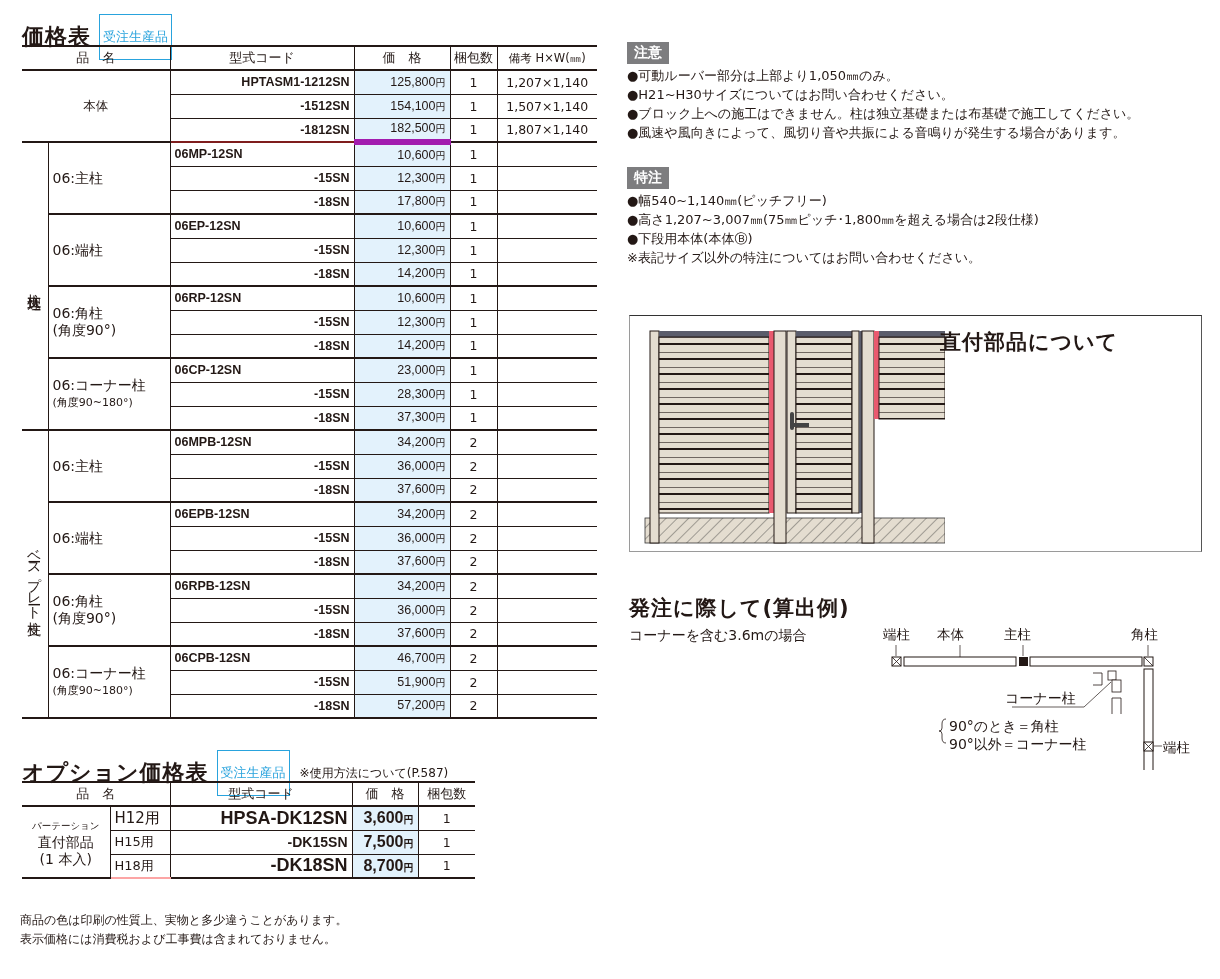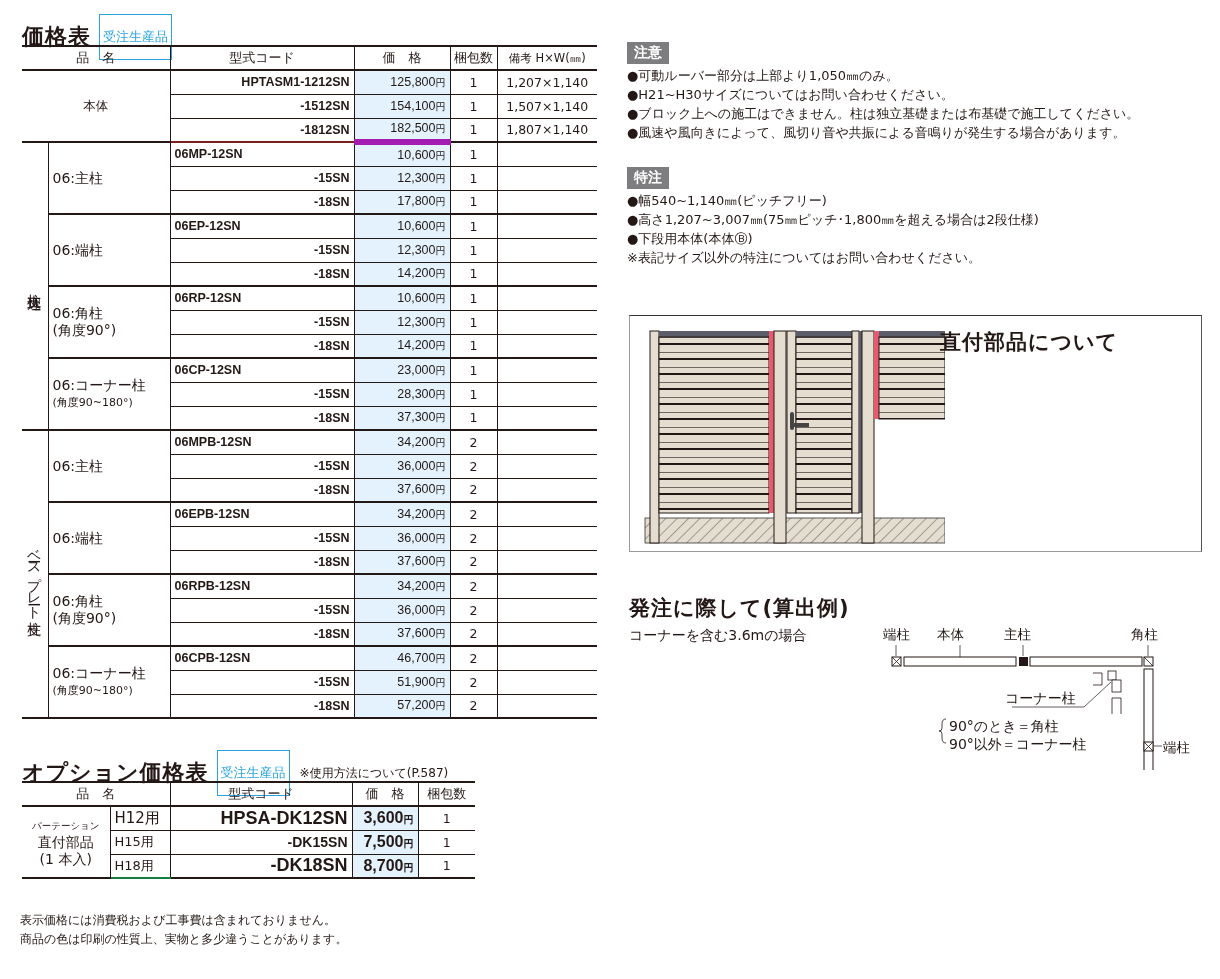--- a/index.html
+++ b/index.html
@@ -297,31 +297,31 @@
       <td class="vl price-cell" style="font-weight:bold;font-size:16px"><span>3,600</span><span class="yen">円</span></td>
       <td class="vl qty">1</td>
     </tr>
     <tr>
       <td class="vl" style="font-size:13px">H15用</td>
       <td class="vl code" style="font-size:14px">-DK15SN</td>
       <td class="vl price-cell" style="font-weight:bold;font-size:16px"><span>7,500</span><span class="yen">円</span></td>
       <td class="vl qty">1</td>
     </tr>
     <tr style="border-bottom:2px solid #231815">
-      <td class="vl" style="font-size:13px; border-bottom:2px solid #15803d">H18用</td>
+      <td class="vl" style="font-size:13px; border-bottom:2px solid #fca5a5">H18用</td>
       <td class="vl code" style="font-size:18px; border-bottom:2px solid #231815">-DK18SN</td>
       <td class="vl price-cell" style="font-weight:bold;font-size:16px; border-bottom:2px solid #231815"><span>8,700</span><span class="yen">円</span></td>
       <td class="vl qty" style="border-bottom:2px solid #231815">1</td>
     </tr>
   </tbody>
 </table>
 
 <div class="abs small" style="left:20px; top:911px; line-height:19px;">
+  <div>商品の色は印刷の性質上、実物と多少違うことがあります。</div>
   <div>表示価格には消費税および工事費は含まれておりません。</div>
-  <div>商品の色は印刷の性質上、実物と多少違うことがあります。</div>
 </div>
 
 <div class="abs" style="left:627px; top:42px;">
   <span class="sec-tag">注意</span>
   <div class="note" style="margin-top:2px">
     <div>●可動ルーバー部分は上部より1,050㎜のみ。</div>
     <div>●H21~H30サイズについてはお問い合わせください。</div>
     <div>●ブロック上への施工はできません。柱は独立基礎または布基礎で施工してください。</div>
     <div>●風速や風向きによって、風切り音や共振による音鳴りが発生する場合があります。</div>
   </div>

